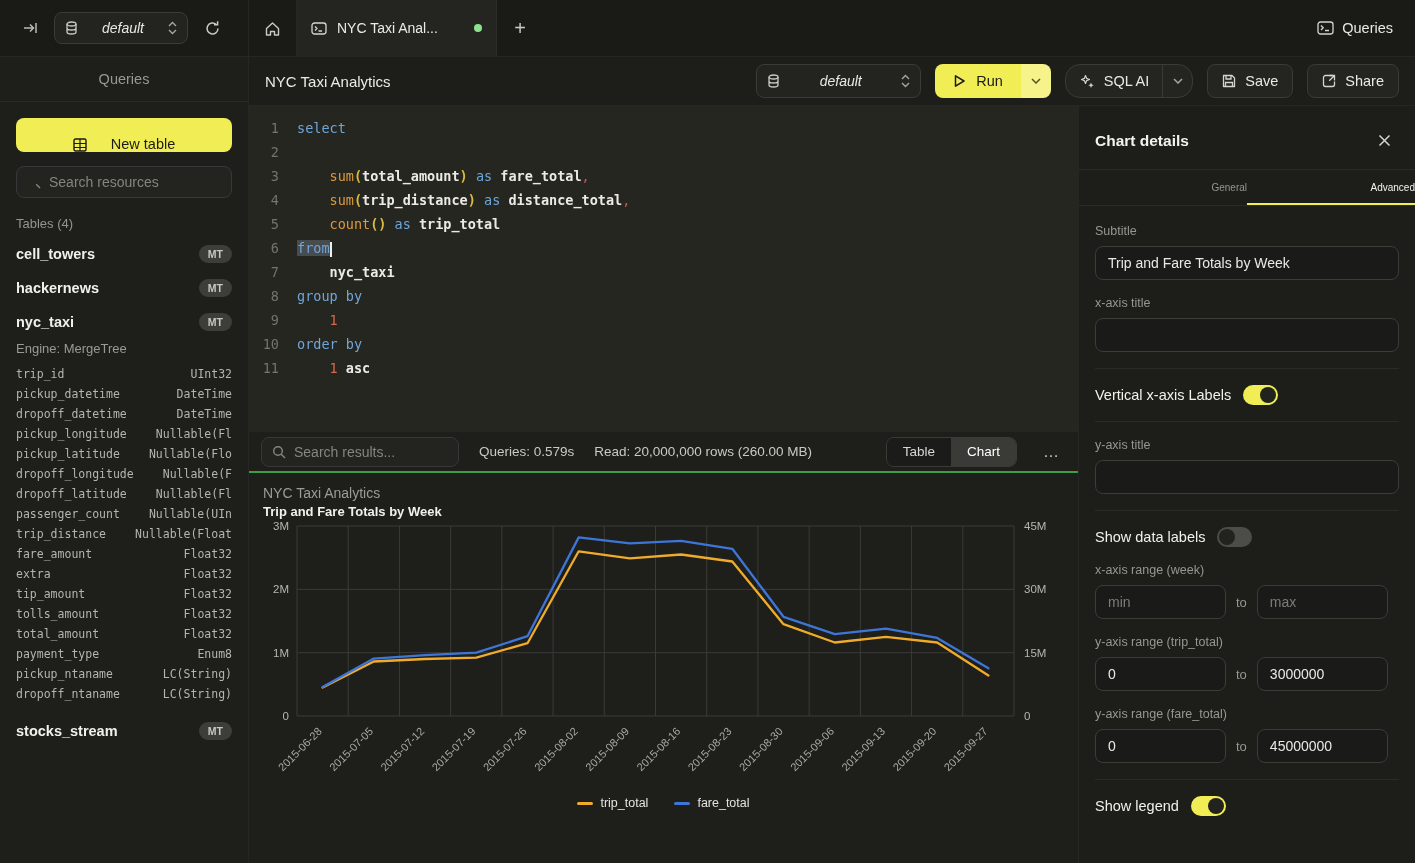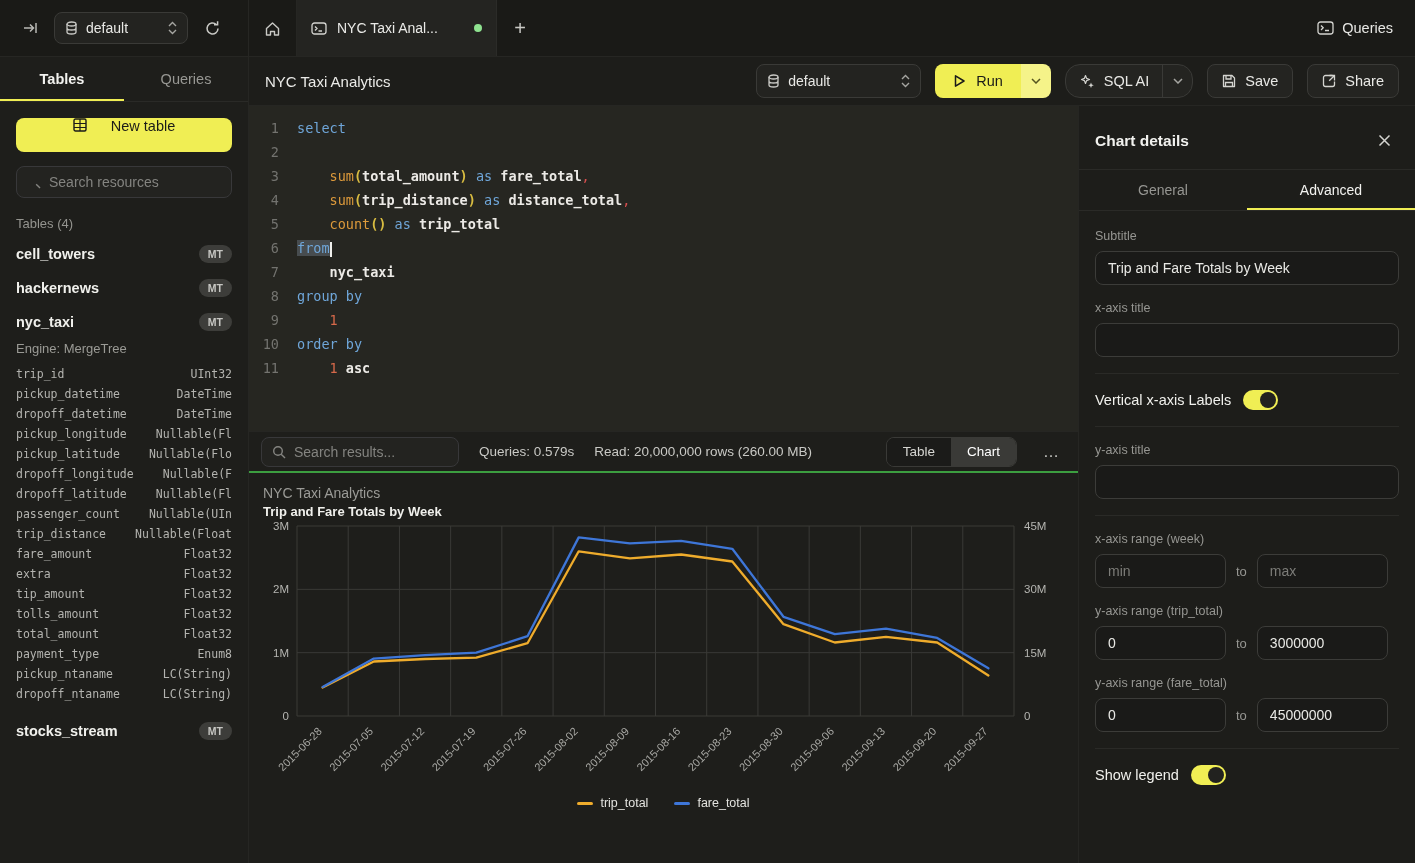--- a/index.html
+++ b/index.html
@@ -5,39 +5,39 @@
   * { margin:0; padding:0; box-sizing:border-box; }
   html,body { width:1415px; height:863px; overflow:hidden; background:#161613;
     font-family:"Liberation Sans", sans-serif; color:#e8e8e5; }
   svg { display:block; }
 
   
   .topbar { height:57px; display:flex; align-items:stretch; background:#1a1a17; border-bottom:1px solid #262623; }
   .topbar-left { width:249px; display:flex; align-items:center; gap:12px; padding:0 14px 0 18px; border-right:1px solid #262623; }
   .icon-btn { background:none; border:none; color:#b9b9b5; display:flex; align-items:center; justify-content:center; cursor:pointer; padding:4px; }
   .select-btn { display:flex; align-items:center; gap:8px; background:#232320; border:1px solid #3a3a37; border-radius:8px; height:32px; padding:0 10px; color:#e8e8e5; font-size:14px; cursor:pointer; }
-  .select-btn .lbl { flex:1; text-align:left; }
+  .select-btn .lbl { flex:1; text-align:center;font-style:italic; }
   .db-select-top { width:134px; }
   .tabstrip { display:flex; align-items:stretch; flex:1; }
   .home-btn { width:48px; display:flex; align-items:center; justify-content:center; border-right:1px solid #262623; }
   .tab { display:flex; align-items:center; gap:10px; width:200px; padding:0 14px; background:#242421; border-right:1px solid #2b2b28; font-size:14px; color:#eaeae7; cursor:pointer; }
   .tab .dot { width:8px; height:8px; border-radius:50%; background:#8ee28f; margin-left:auto; }
   .plus-btn { width:46px; display:flex; align-items:center; justify-content:center; font-size:20px; color:#c9c9c5; background:none; border:none; cursor:pointer; }
   .topbar-right { display:flex; align-items:center; padding-right:22px; }
   .queries-top { display:flex; align-items:center; gap:8px; background:none; border:none; color:#e8e8e5; font-size:14.5px; cursor:pointer; }
 
   .workspace { display:flex; height:806px; }
 
   
   .sidebar { width:249px; background:#1e1e1b; border-right:1px solid #262623; display:flex; flex-direction:column; overflow:hidden; }
   .side-tabs { display:flex; border-bottom:1px solid #2a2a27; }
   .side-tab { flex:1; text-align:center; padding:14px 0 12px; font-size:14.5px; color:#979793; cursor:pointer; border-bottom:2px solid transparent; background:none; border-top:none; border-left:none; border-right:none; }
   .side-tab.active { color:#f2f2ef; font-weight:bold; border-bottom:2px solid #f0ee54; }
   .newtable-wrap { padding:16px 16px 0; }
-  .btn-yellow { width:100%; display:flex; align-items:flex-start; justify-content:center; gap:24px; background:#f0ee54; color:#1b1b18; border:none; border-radius:8px; height:34px; font-size:14.5px; cursor:pointer; }
+  .btn-yellow { width:100%; display:flex; align-items:flex-end; justify-content:center; gap:24px; background:#f0ee54; color:#1b1b18; border:none; border-radius:8px; height:34px; font-size:14.5px; cursor:pointer; }
   .search-wrap { padding:14px 16px 0; }
   .search-box { display:flex; align-items:center; gap:8px; background:#232320; border:1px solid #38383a; border-radius:8px; height:32px; padding:0 10px; }
   .search-box input { background:none; border:none; outline:none; color:#d8d8d4; font-size:14px; width:100%; }
   .search-box input::placeholder { color:#848480; }
   .side-scroll { flex:1; overflow:hidden; padding:18px 16px 0; }
   .section-label { color:#94948f; font-size:13px; margin-bottom:6px; }
   .tbl-row { display:flex; align-items:center; justify-content:space-between; padding:8px 0; cursor:pointer; }
   .tbl-name { font-size:14.5px; font-weight:bold; color:#f0f0ec; }
   .mt-badge { background:#3d3d3a; color:#c6c6c2; font-size:10.5px; font-weight:bold; border-radius:9px; padding:3px 9px; }
   .tbl-engine { color:#9a9a95; font-size:13px; padding:2px 0 8px; }
@@ -91,21 +91,21 @@
   .chart-subtitle { color:#f0f0ec; font-size:13px; font-weight:bold; margin-top:3px; }
   .chart-legend { display:flex; justify-content:center; gap:26px; margin-top:2px; }
   .legend-item { display:flex; align-items:center; gap:7px; font-size:12.5px; color:#e3e3df; cursor:pointer; }
   .legend-dash { width:16px; height:3px; border-radius:2px; }
 
   
   .right-panel { width:337px; background:#1d1d1a; border-left:1px solid #262623; display:flex; flex-direction:column; overflow:hidden; }
   .rp-header { display:flex; align-items:center; justify-content:space-between; padding:24px 20px 18px 16px; }
   .rp-title { font-size:15.5px; font-weight:bold; color:#f2f2ef; }
   .rp-tabs { display:flex; border-bottom:1px solid #2a2a27; border-top:1px solid #2a2a27; }
-  .rp-tab { flex:1; text-align:center; padding:12px 0 10px; font-size:14px; color:#96969
+  .rp-tab { flex:1; text-align:right; padding:12px 0 10px; font-size:10px; color:#96969
 2; color:#969692; background:none; border:none; border-bottom:2px solid transparent; cursor:pointer; }
   .rp-tab.active { color:#f2f2ef; font-weight:normal; border-bottom:2px solid #f0ee54; }
   .rp-body { flex:1; overflow:hidden; padding:18px 16px 0; }
   .rp-label { color:#969692; font-size:12.5px; margin-bottom:8px; }
   .rp-input { width:100%; background:#1a1a18; border:1px solid #3c3c39; border-radius:8px; height:34px; color:#e9e9e5; font-size:14px; padding:0 12px; outline:none; }
   .rp-input::placeholder { color:#7c7c78; }
   .rp-group { padding-bottom:16px; margin-bottom:16px; border-bottom:1px solid #2a2a27; }
   .rp-group.noline { border-bottom:none; margin-bottom:10px; padding-bottom:6px; }
   .toggle-row { display:flex; align-items:center; gap:12px; font-size:14.5px; color:#f0f0ec; }
   .toggle { width:35px; height:20px; border-radius:10px; position:relative; flex:none; cursor:pointer; border:none; }
@@ -178,21 +178,20 @@
         </span>
       <span>Queries</span>
     </button>
   </div>
 </div>
 
 <div class="workspace">
 
   <div class="sidebar">
     <div class="side-tabs">
-      <button class="side-tab active">Tables</button>
       <button class="side-tab">Queries</button>
     </div>
     <div class="newtable-wrap">
       <button class="btn-yellow">
         <span>
             <svg width="14" height="14" viewBox="0 0 14 14">
               <rect x="1" y="1" width="12" height="12" rx="1.5" fill="none" stroke="#1b1b18" stroke-width="1.4"></rect>
               <path d="M1 5.5h12M1 9.5h12M7 1v12" stroke="#1b1b18" stroke-width="1.2" fill="none"></path>
             </svg>
           </span>
@@ -507,20 +506,28 @@
                   <span class="knob"></span>
                 </button>
             </div>
           </div>
 
           <div class="rp-group">
             <div class="rp-label">y-axis title</div>
             <input class="rp-input" value="" style="">
           </div>
 
+          <div class="rp-group noline">
+            <div class="toggle-row">
+              <span>Show data labels</span>
+              <button class="toggle off">
+                  <span class="knob"></span>
+                </button>
+            </div>
+          </div>
 
           <div class="rp-group noline">
             <div class="rp-label">x-axis range (week)</div>
             <div class="range-row">
               <input class="rp-input" placeholder="min" style="">
               <span class="to-label">to</span>
               <input class="rp-input" placeholder="max" style="">
             </div>
           </div>
 

